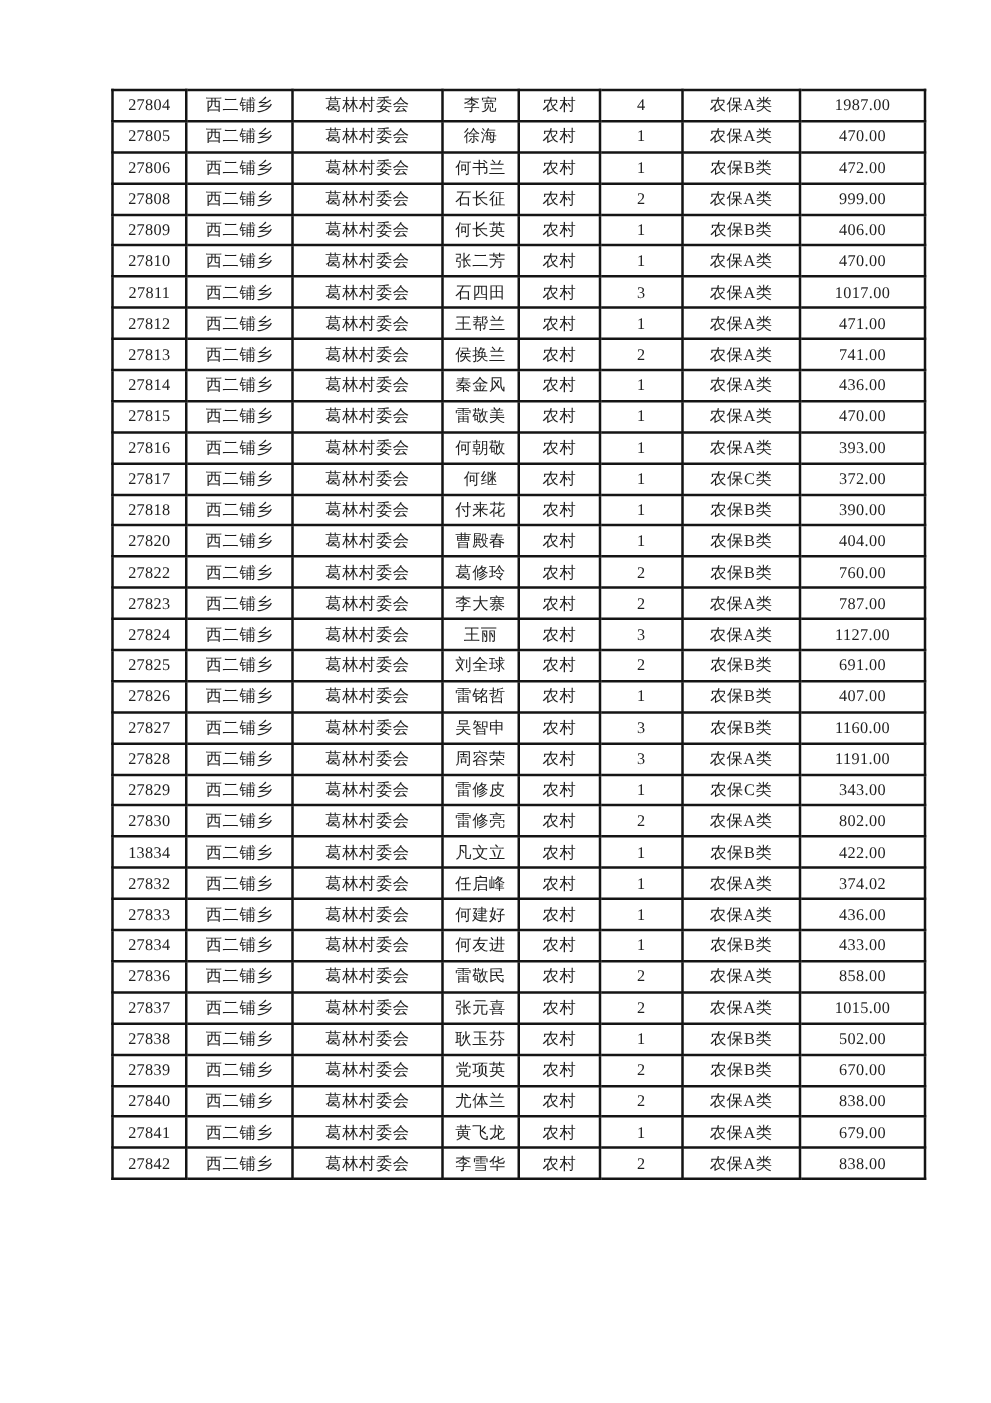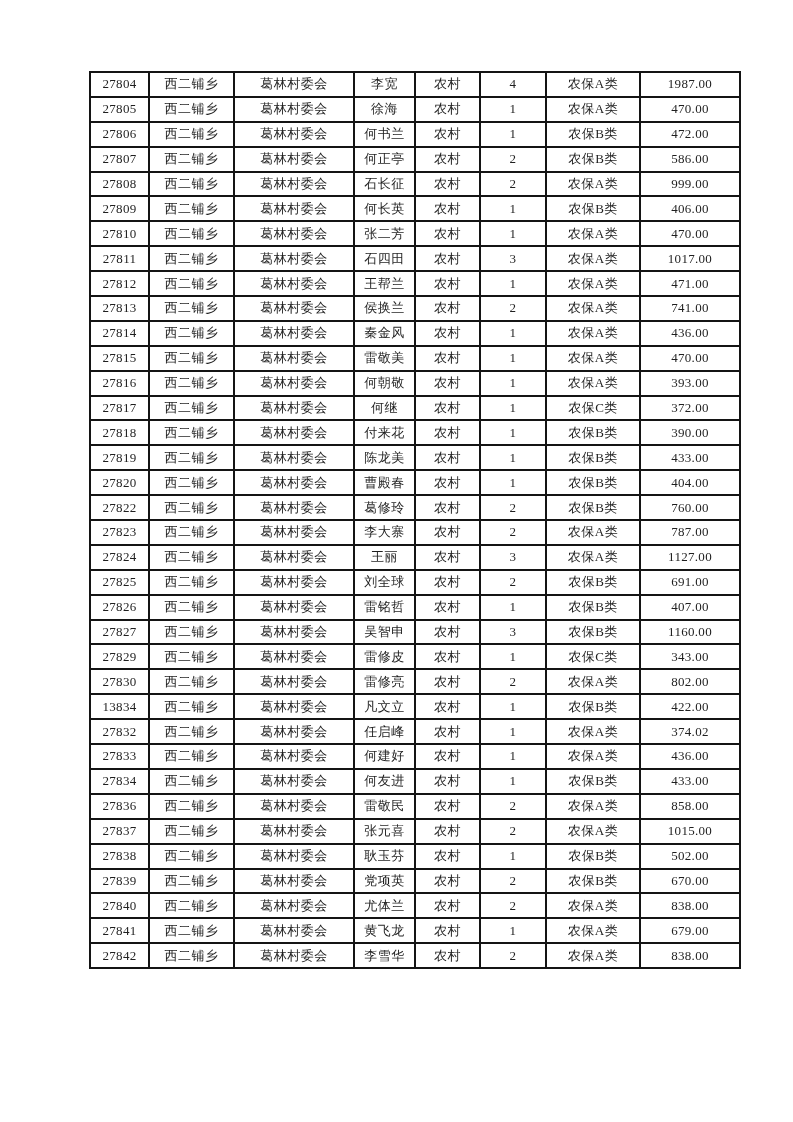--- a/index.html
+++ b/index.html
@@ -83,30 +83,20 @@
             <td class="num">27806</td>
             <td>西二铺乡</td>
             <td>葛林村委会</td>
             <td>何书兰</td>
             <td>农村</td>
             <td class="num">1</td>
             <td>农保B类</td>
             <td class="num">472.00</td>
           </tr>
           <tr>
-            <td class="num">27807</td>
-            <td>西二铺乡</td>
-            <td>葛林村委会</td>
-            <td>何正亭</td>
-            <td>农村</td>
-            <td class="num">2</td>
-            <td>农保B类</td>
-            <td class="num">586.00</td>
-          </tr>
-          <tr>
             <td class="num">27808</td>
             <td>西二铺乡</td>
             <td>葛林村委会</td>
             <td>石长征</td>
             <td>农村</td>
             <td class="num">2</td>
             <td>农保A类</td>
             <td class="num">999.00</td>
           </tr>
           <tr>
@@ -203,30 +193,20 @@
             <td class="num">27818</td>
             <td>西二铺乡</td>
             <td>葛林村委会</td>
             <td>付来花</td>
             <td>农村</td>
             <td class="num">1</td>
             <td>农保B类</td>
             <td class="num">390.00</td>
           </tr>
           <tr>
-            <td class="num">27819</td>
-            <td>西二铺乡</td>
-            <td>葛林村委会</td>
-            <td>陈龙美</td>
-            <td>农村</td>
-            <td class="num">1</td>
-            <td>农保B类</td>
-            <td class="num">433.00</td>
-          </tr>
-          <tr>
             <td class="num">27820</td>
             <td>西二铺乡</td>
             <td>葛林村委会</td>
             <td>曹殿春</td>
             <td>农村</td>
             <td class="num">1</td>
             <td>农保B类</td>
             <td class="num">404.00</td>
           </tr>
           <tr>
@@ -281,20 +261,30 @@
           </tr>
           <tr>
             <td class="num">27827</td>
             <td>西二铺乡</td>
             <td>葛林村委会</td>
             <td>吴智申</td>
             <td>农村</td>
             <td class="num">3</td>
             <td>农保B类</td>
             <td class="num">1160.00</td>
+          </tr>
+          <tr>
+            <td class="num">27828</td>
+            <td>西二铺乡</td>
+            <td>葛林村委会</td>
+            <td>周容荣</td>
+            <td>农村</td>
+            <td class="num">3</td>
+            <td>农保A类</td>
+            <td class="num">1191.00</td>
           </tr>
           <tr>
             <td class="num">27829</td>
             <td>西二铺乡</td>
             <td>葛林村委会</td>
             <td>雷修皮</td>
             <td>农村</td>
             <td class="num">1</td>
             <td>农保C类</td>
             <td class="num">343.00</td>

